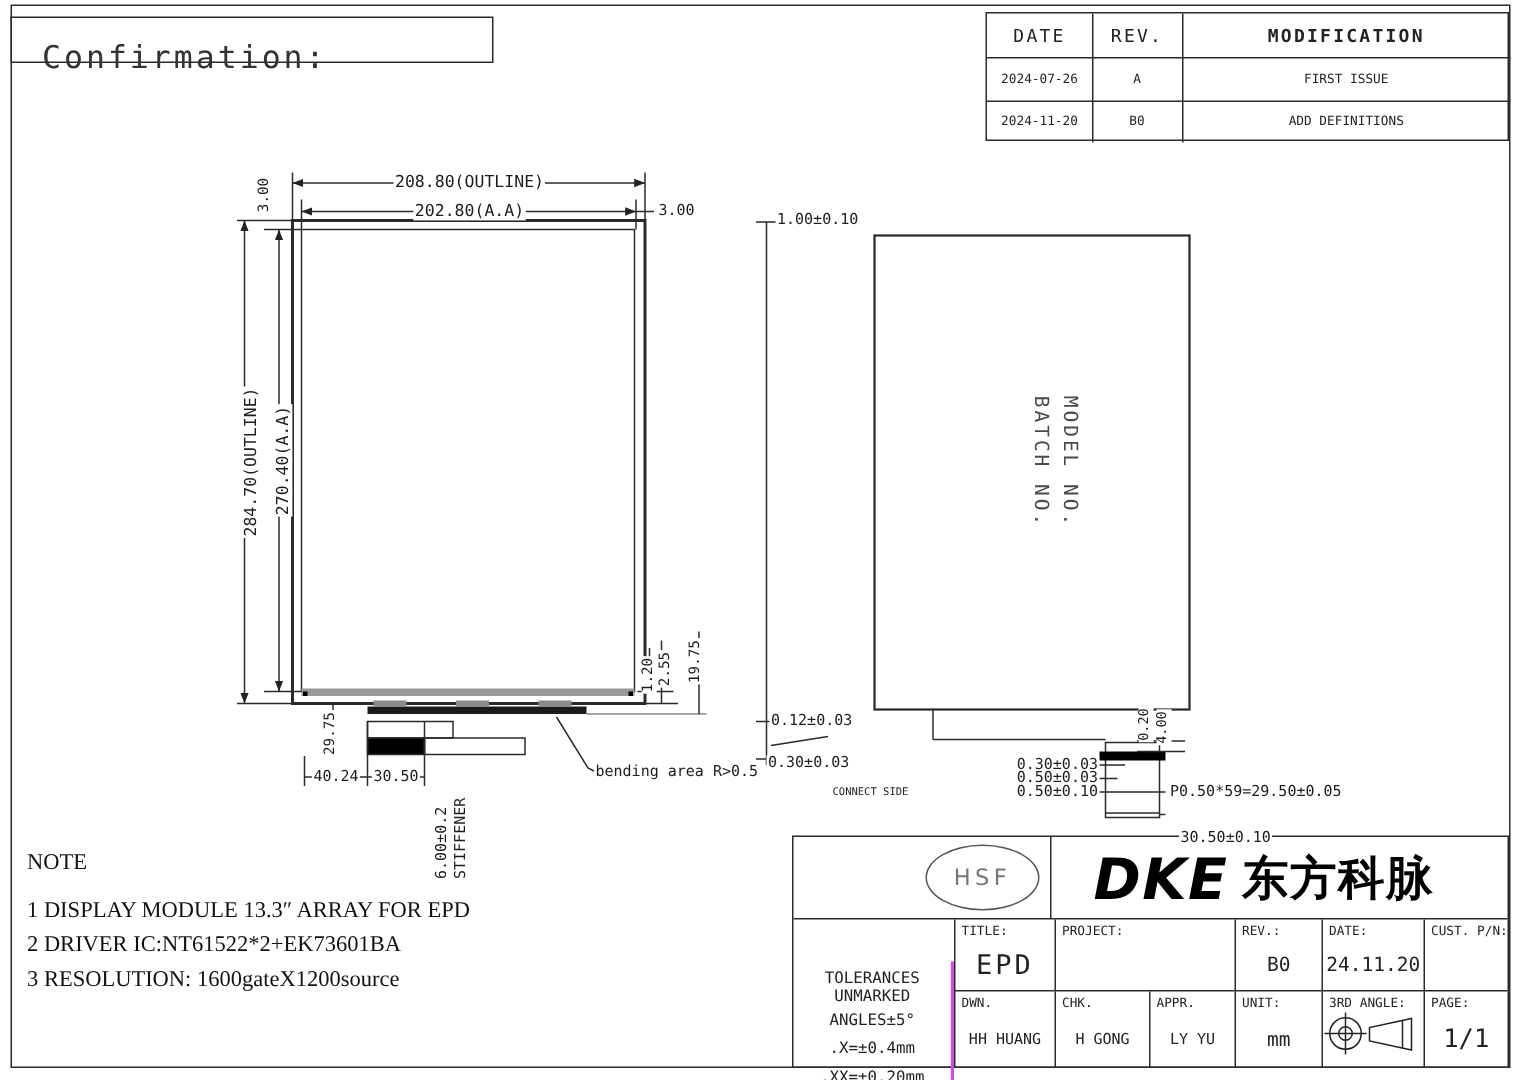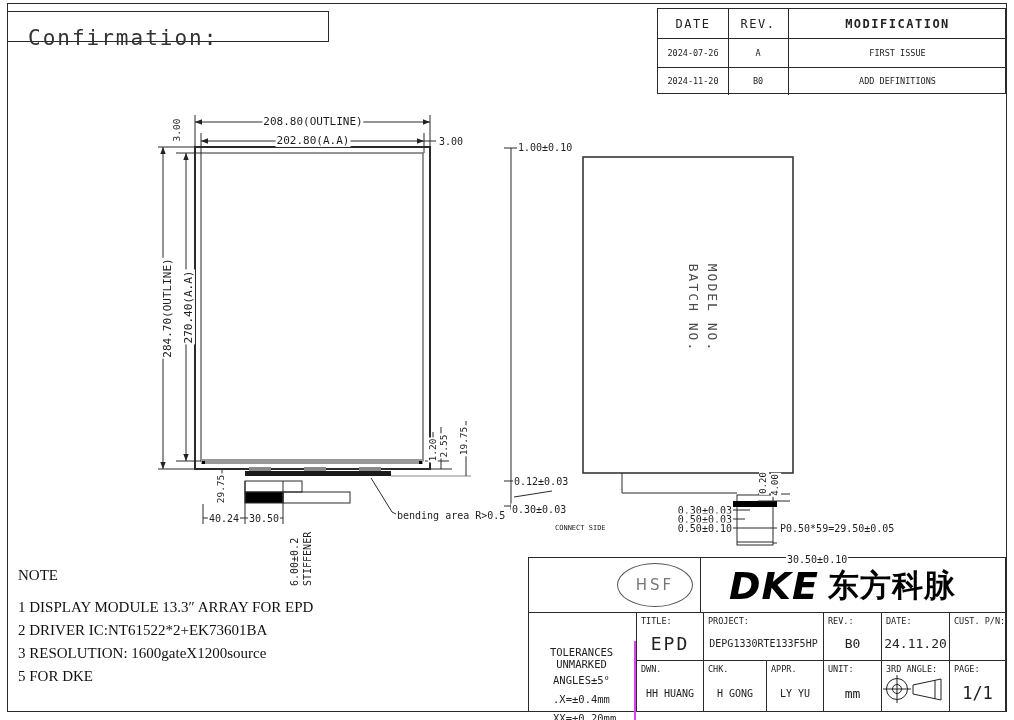--- a/index.html
+++ b/index.html
@@ -197,21 +197,20 @@
   <div class="dim tyr" style="left:733px;top:519px;">0.50±0.03</div>
   <div class="dim tyr" style="left:733px;top:528px;">0.50±0.10</div>
   <div class="dim ty" style="left:779px;top:528px;">P0.50*59=29.50±0.05</div>
   <div class="dim ty" style="left:786px;top:543px;margin-top:16px;">30.50±0.10</div>
 
   <div class="abs" id="note">
     <div class="ntitle">NOTE</div>
     <div class="nline">1 DISPLAY MODULE 13.3″ ARRAY FOR EPD</div>
     <div class="nline">2 DRIVER IC:NT61522*2+EK73601BA</div>
     <div class="nline">3 RESOLUTION: 1600gateX1200source</div>
-    <div class="nline">5 FOR DKE</div>
   </div>
 
   <div class="abs" id="tb-wrap">
     <div id="logo-divider"></div>
     <div id="dke">
       <span class="latin">DKE</span>
       <span class="cjk">东方科脉</span>
     </div>
     <div id="hsf">HSF</div>
 
@@ -225,21 +224,20 @@
         <span class="tolgap2">.XX=±0.20mm</span>
         <span class="tolgap2">.XXX=±0.20mm</span>
       </div>
 
       <div class="tb-cell toprow" style="left:107px;top:0;width:67px;height:48px;">
         <div class="tb-label">TITLE:</div>
         <div class="tb-value" style="font-size:18px;letter-spacing:2px;">EPD</div>
       </div>
       <div class="tb-cell toprow" style="left:174px;top:0;width:120px;height:48px;">
         <div class="tb-label">PROJECT:</div>
-        <div class="tb-value" style="font-size:10px;">DEPG1330RTE133F5HP</div>
       </div>
       <div class="tb-cell toprow" style="left:294px;top:0;width:58px;height:48px;">
         <div class="tb-label">REV.:</div>
         <div class="tb-value" style="font-size:13px;">B0</div>
       </div>
       <div class="tb-cell toprow" style="left:352px;top:0;width:68px;height:48px;">
         <div class="tb-label">DATE:</div>
         <div class="tb-value" style="font-size:13px;">24.11.20</div>
       </div>
       <div class="tb-cell toprow" style="left:420px;top:0;width:56px;height:48px;">

